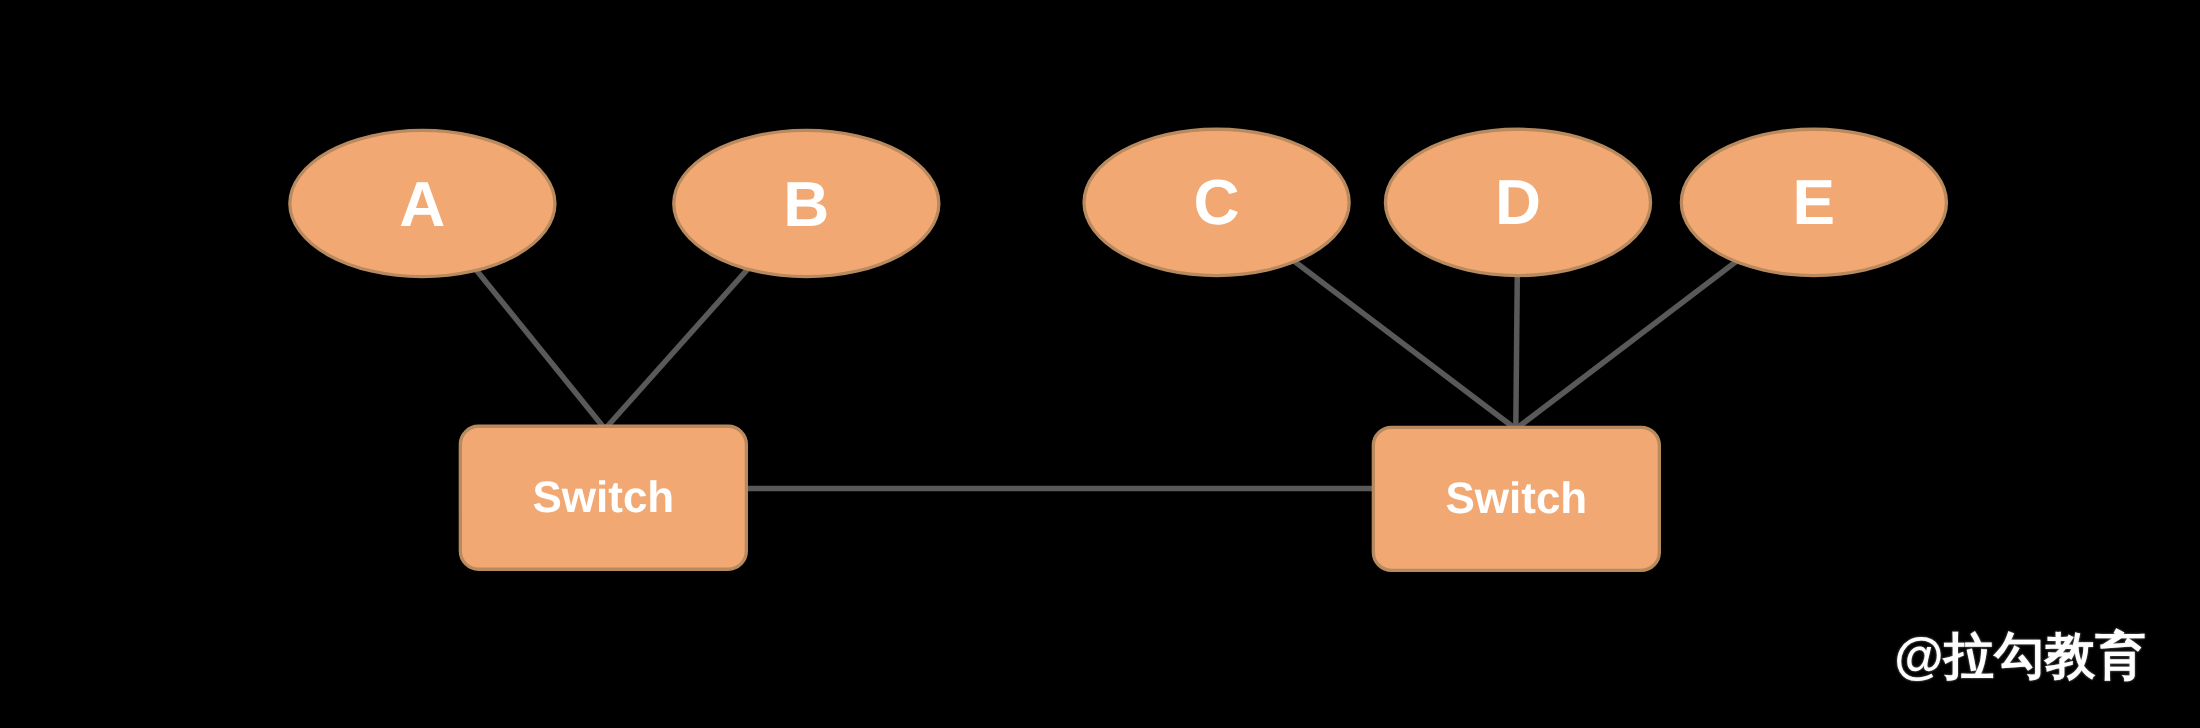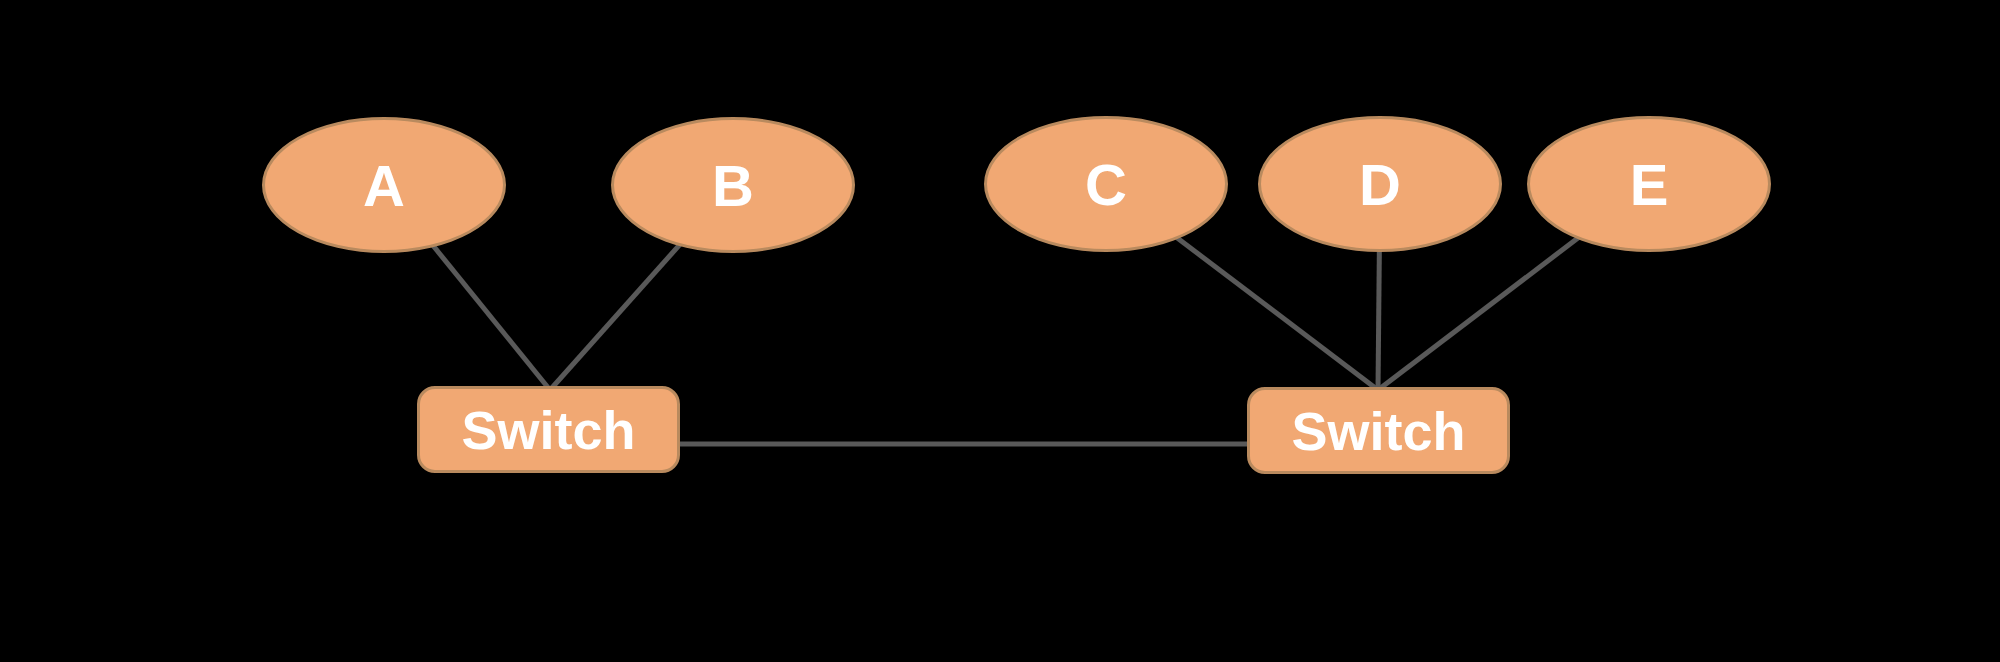--- a/index.html
+++ b/index.html
@@ -40,23 +40,23 @@
     font-weight: bold;
   }
   .host {
     width: 244px;
     height: 136px;
     border-radius: 50%;
     font-size: 58px;
   }
   .switch {
     width: 263px;
-    height: 87px;
+    height: 133px;
     border-radius: 18px;
-    font-size: 54px;
+    font-size: 40px;
   }
   .host-a { left: 262px;  top: 117px; }
   .host-b { left: 611px;  top: 117px; }
   .host-c { left: 984px;  top: 116px; }
   .host-d { left: 1258px; top: 116px; }
   .host-e { left: 1527px; top: 116px; }
   .switch-left  { left: 417px;  top: 386px; }
   .switch-right { left: 1247px; top: 387px; }
   .watermark {
     position: absolute;
@@ -100,14 +100,15 @@
     <span>E</span>
   </div>
 
   <div class="node switch switch-left">
     <span>Switch</span>
   </div>
   <div class="node switch switch-right">
     <span>Switch</span>
   </div>
 
+  <div class="watermark">@拉勾教育</div>
 
 </div>
 
 </body></html>

